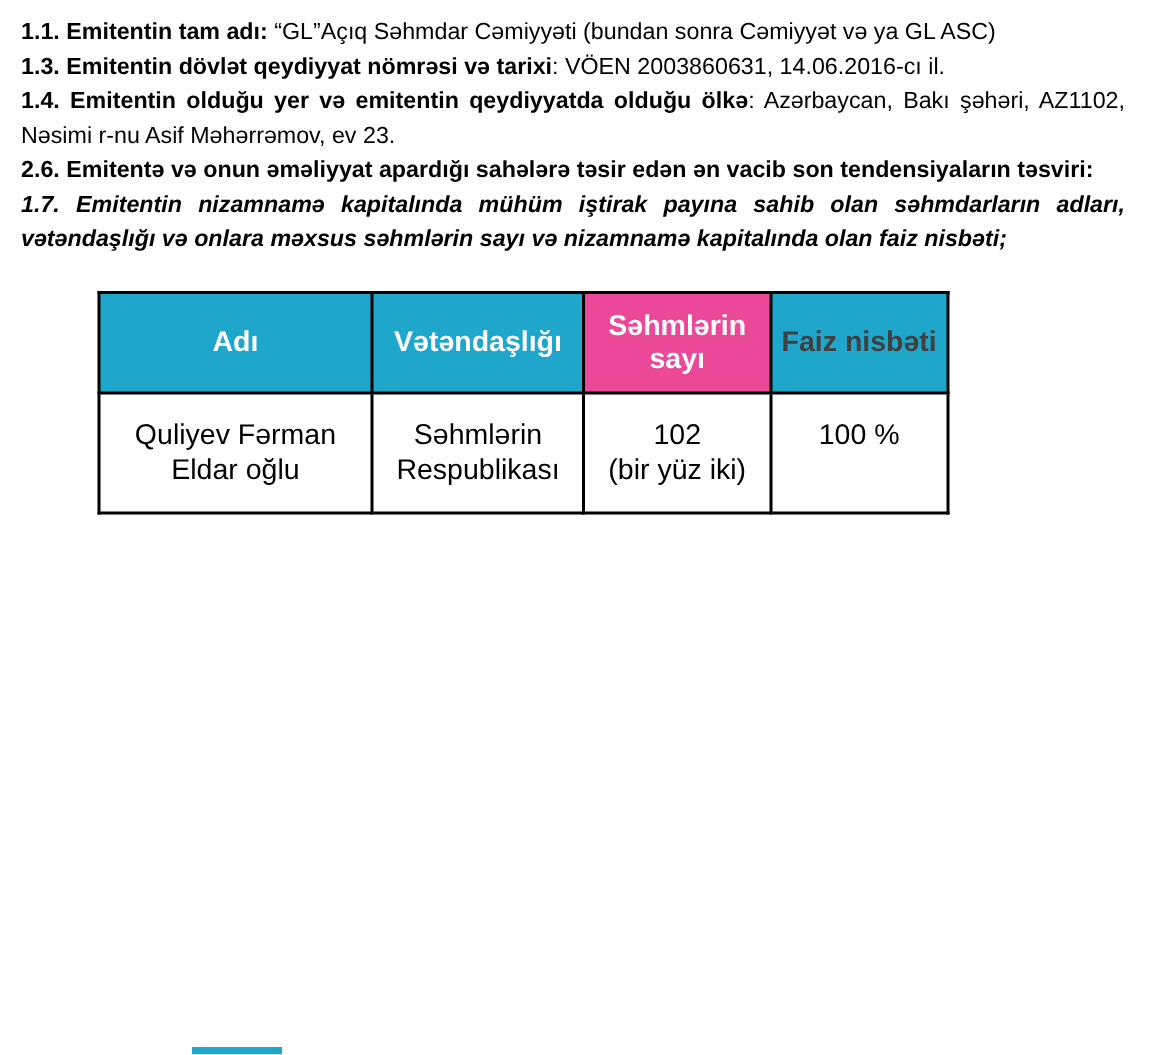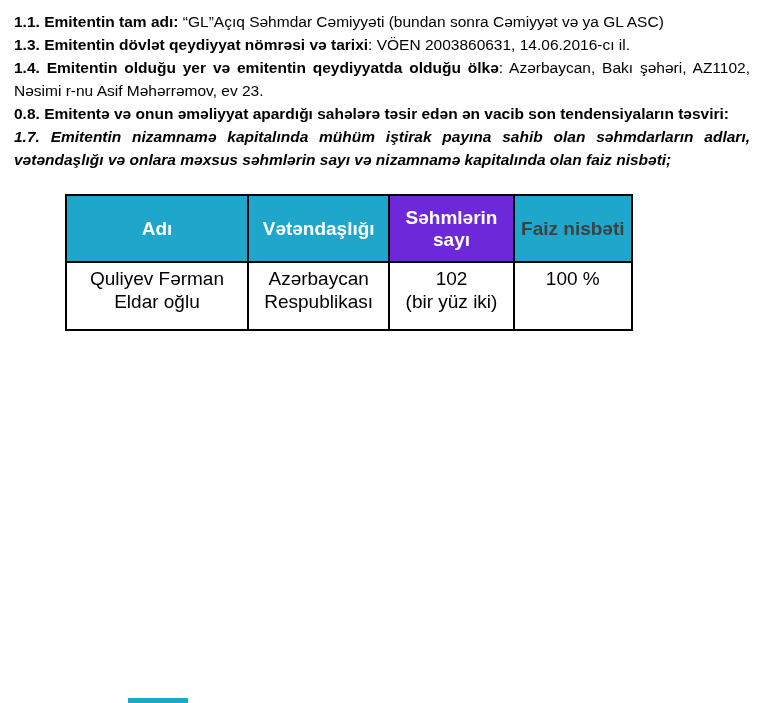--- a/index.html
+++ b/index.html
@@ -47,21 +47,21 @@
   table.holders th {
     color: #ffffff;
     font-weight: bold;
     height: 61px;
     vertical-align: middle;
   }
   table.holders td {
     height: 60px;
     vertical-align: top;
     line-height: 23px;
-    padding-top: 4px;
+    padding-top: 16px;
   }
   .col-name { width: 31.5%; }
   .col-cit  { width: 24.5%; }
   .col-shares { width: 21.5%; }
   .col-pct  { width: 20.5%; }
   .bottom-strip {
     position: absolute;
     left: 128px; bottom: 0;
     width: 60px; height: 5px;
   }
@@ -82,50 +82,50 @@
     <span class="b">1.3.</span>
     <span class="b">Emitentin dövlət qeydiyyat nömrəsi və tarixi</span><span>: VÖEN 2003860631, 14.06.2016-cı il.</span>
   </p>
 
   <p class="para">
     <span class="b">1.4.</span>
     <span class="b">Emitentin olduğu yer və emitentin qeydiyyatda olduğu ölkə</span><span>: Azərbaycan, Bakı şəhəri, AZ1102, Nəsimi r-nu Asif Məhərrəmov, ev 23.</span>
   </p>
 
   <p class="para gap-sm">
-    <span class="b">0.8.</span>
+    <span class="b">2.6.</span>
     <span class="b">Emitentə və onun əməliyyat apardığı sahələrə təsir edən ən vacib son tendensiyaların təsviri:</span>
   </p>
 
 
   <p class="para gap-lg">
     <span class="b">1.7.</span>
     <span class="b">Emitentin nizamnamə kapitalında mühüm iştirak payına sahib olan səhmdarların adları, vətəndaşlığı və onlara məxsus səhmlərin sayı və nizamnamə kapitalında olan faiz nisbəti;</span>
   </p>
 
   <table class="holders">
     <colgroup>
       <col class="col-name">
         <col class="col-cit">
         <col class="col-shares">
         <col class="col-pct">
     </colgroup>
     <thead>
       <tr>
         <th class="hdr" style="background: rgb(30, 166, 203); color: rgb(255, 255, 255);">Adı</th>
         <th class="hdr" style="background: rgb(30, 166, 203); color: rgb(255, 255, 255); margin-top: 47px;">Vətəndaşlığı</th>
-        <th class="hdr" style="background: #6d28d9; color: rgb(255, 255, 255);">Səhmlərin
+        <th class="hdr" style="background: #ec4899; color: rgb(255, 255, 255);">Səhmlərin
 sayı</th>
         <th class="hdr" style="background: rgb(30, 166, 203); color: #404040; margin-left: 20px;">Faiz nisbəti</th>
       </tr>
     </thead>
     <tbody>
       <tr>
         <td>Quliyev Fərman Eldar oğlu</td>
-        <td>Azərbaycan Respublikası</td>
+        <td>Səhmlərin Respublikası</td>
         <td>102
 (bir yüz iki)</td>
         <td>100 %</td>
       </tr>
     </tbody>
   </table>
 
 </div>
 
 <div class="bottom-strip" style="background: rgb(30, 166, 203);"></div>

